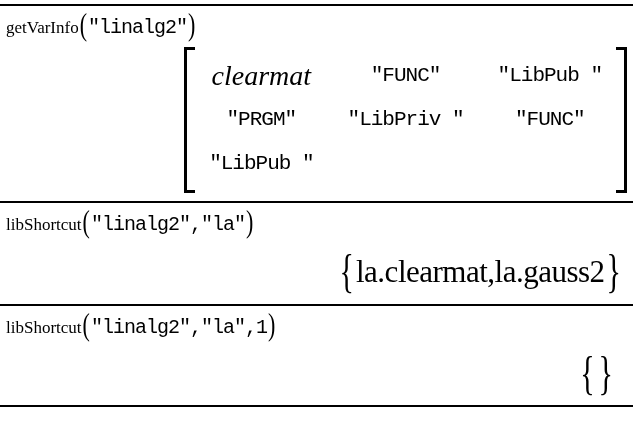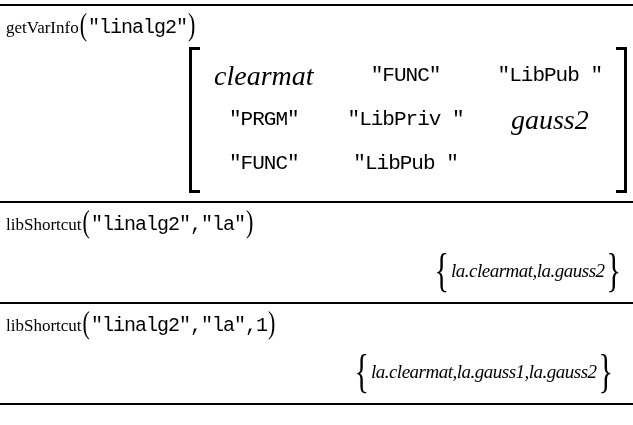--- a/index.html
+++ b/index.html
@@ -101,22 +101,21 @@
   .brace {
     display: inline-block;
     transform: scaleY(1.55);
     transform-origin: center 52%;
     font-size: 30px;
     font-family: "Liberation Serif", serif;
     padding: 0 2px;
   }
   .result-text {
     font-family: "Liberation Serif", serif;
-    font-style: italic;
-    font-size: 19px;
+    font-size: 31px;
     letter-spacing: -0.5px;
   }
 </style>
 </head>
 <body>
 
 <div class="screen">
 
   <div class="rule top"></div>
 
@@ -126,21 +125,20 @@
     </div>
     <div class="matrix-wrap">
       <div class="matrix">
         <div class="bracket left"></div>
         <div class="matrix-grid">
           <div class="cell var">clearmat</div>
           <div class="cell str">"FUNC"</div>
           <div class="cell str">"LibPub "</div>
           <div class="cell str">"PRGM"</div>
           <div class="cell str">"LibPriv "</div>
-          <div class="cell var">gauss2</div>
           <div class="cell str">"FUNC"</div>
           <div class="cell str">"LibPub "</div>
         </div>
         <div class="bracket right"></div>
       </div>
     </div>
   </div>
 
   <div class="rule"></div>
 
@@ -156,20 +154,19 @@
   </div>
 
   <div class="rule"></div>
 
   <div class="entry">
     <div class="input-line">
       <span class="func">libShortcut</span><span class="paren">(</span><span class="strarg">"linalg2","la",1</span><span class="paren">)</span>
     </div>
     <div class="output-line" style="padding-right:18px;">
       <span class="brace">{</span>
-        <span class="result-text">la.clearmat,la.gauss1,la.gauss2</span>
         <span class="brace">}</span>
     </div>
   </div>
 
   <div class="rule bottom"></div>
 
 </div>
 
 </body></html>

